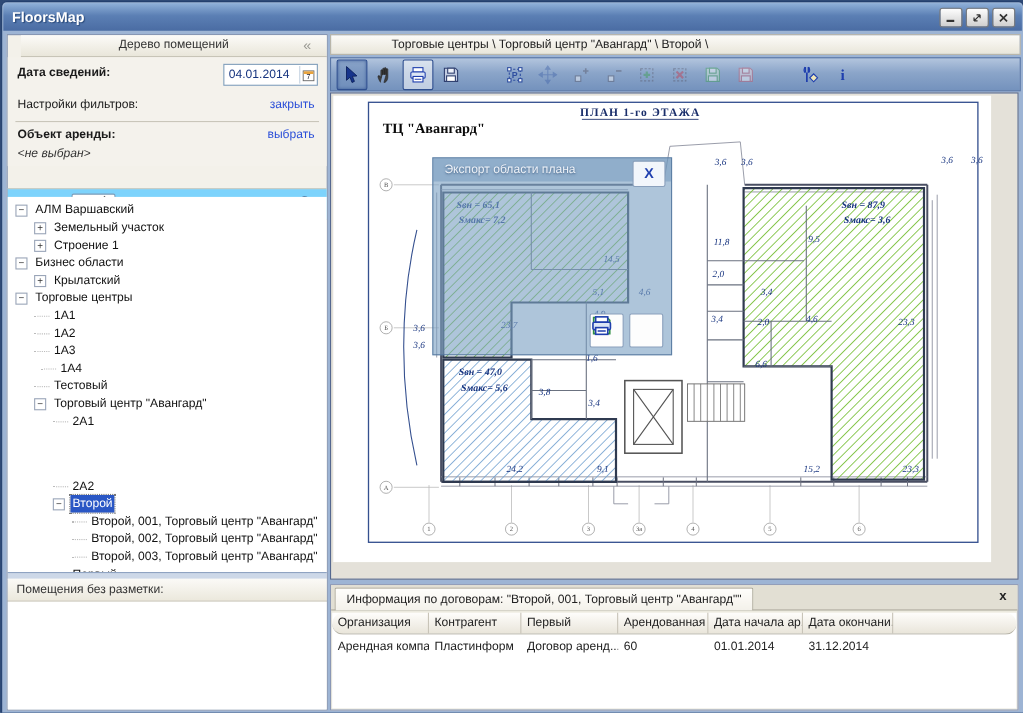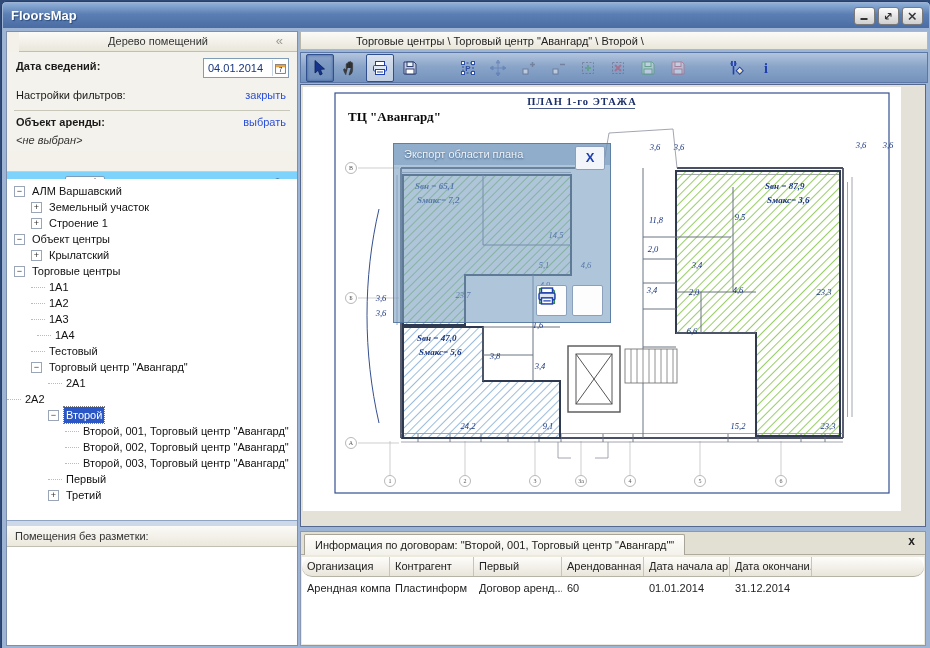--- a/index.html
+++ b/index.html
@@ -149,21 +149,21 @@
         <div class="tree-row" style="padding-left: 24px;">
           <span class="tree-toggle">+</span>
           <span class="tree-label">Земельный участок</span>
         </div>
         <div class="tree-row" style="padding-left: 24px;">
           <span class="tree-toggle">+</span>
           <span class="tree-label">Строение 1</span>
         </div>
         <div class="tree-row" style="padding-left: 7px;">
           <span class="tree-toggle">−</span>
-          <span class="tree-label">Объект центры</span>
+          <span class="tree-label">Бизнес области</span>
         </div>
         <div class="tree-row" style="padding-left: 24px;">
           <span class="tree-toggle">+</span>
           <span class="tree-label">Крылатский</span>
         </div>
         <div class="tree-row" style="padding-left: 7px;">
           <span class="tree-toggle">−</span>
           <span class="tree-label">Торговые центры</span>
         </div>
         <div class="tree-row" style="padding-left: 24px;">
@@ -187,21 +187,21 @@
           <span class="tree-label">Тестовый</span>
         </div>
         <div class="tree-row" style="padding-left: 24px;">
           <span class="tree-toggle">−</span>
           <span class="tree-label">Торговый центр "Авангард"</span>
         </div>
         <div class="tree-row" style="padding-left: 41px;">
           <span style="width: 14px; flex: 0 0 auto; border-top: 1px dotted rgb(187, 187, 187); height: 0px; margin-right: 2px;"></span>
           <span class="tree-label">2А1</span>
         </div>
-        <div class="tree-row" style="">
+        <div class="tree-row" style="padding-left: 41px; margin-top: 43px;">
           <span style="width: 14px; flex: 0 0 auto; border-top: 1px dotted rgb(187, 187, 187); height: 0px; margin-right: 2px;"></span>
           <span class="tree-label">2А2</span>
         </div>
         <div class="tree-row" style="padding-left: 41px;">
           <span class="tree-toggle">−</span>
           <span class="tree-label selected">Второй</span>
         </div>
         <div class="tree-row" style="padding-left: 58px;">
           <span style="width: 14px; flex: 0 0 auto; border-top: 1px dotted rgb(187, 187, 187); height: 0px; margin-right: 2px;"></span>
           <span class="tree-label">Второй, 001, Торговый центр "Авангард"</span>

